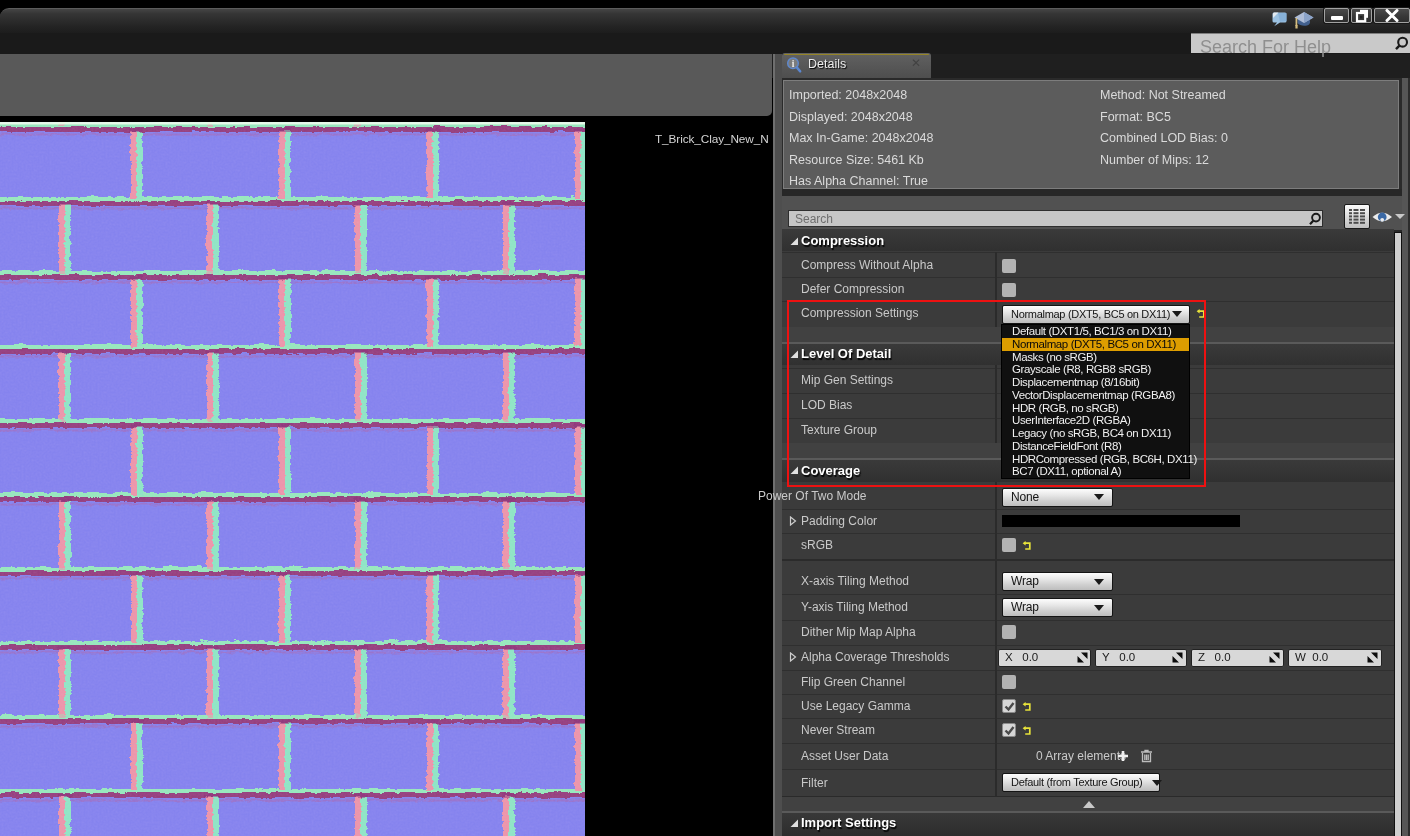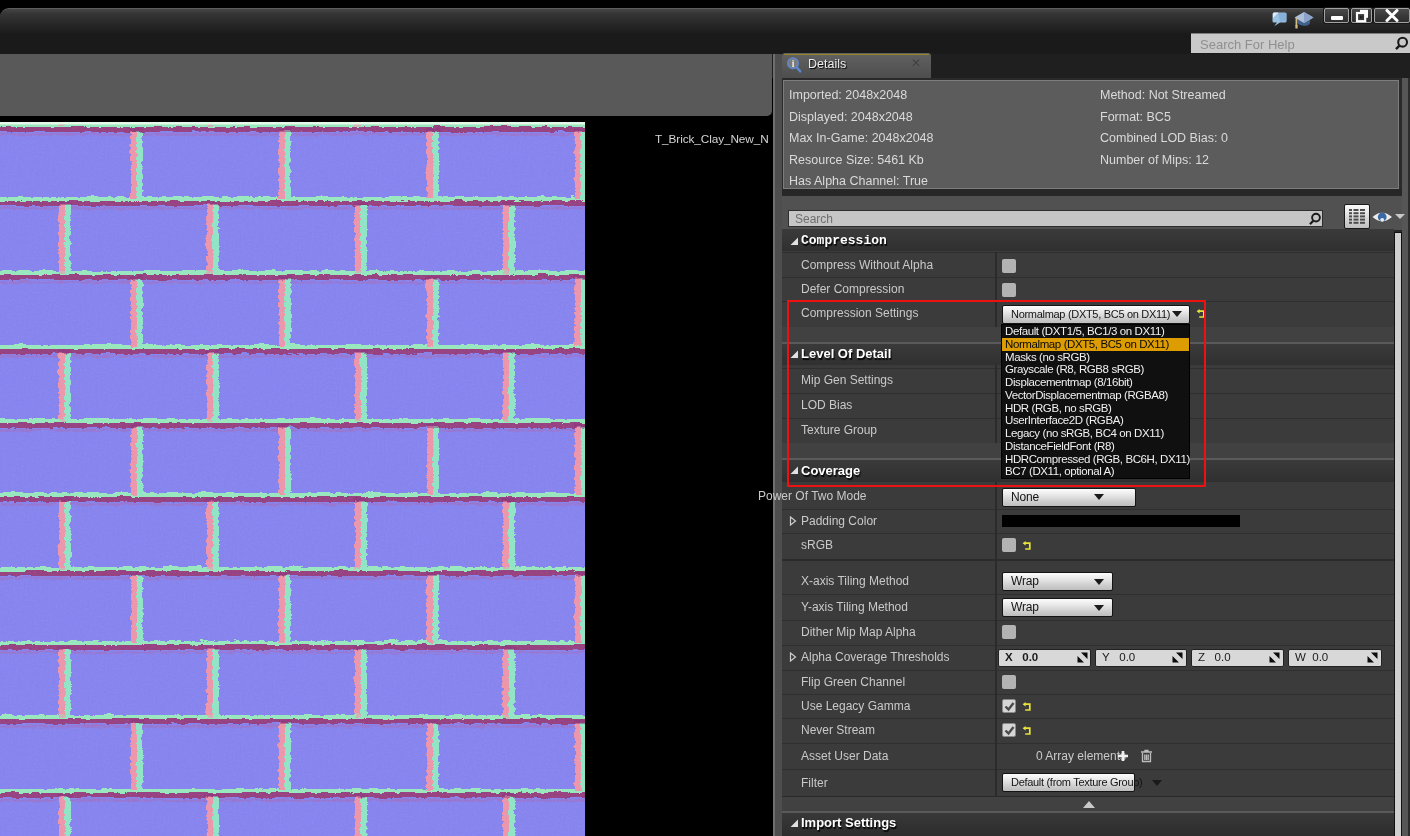--- a/index.html
+++ b/index.html
@@ -3,21 +3,21 @@
 <style>
 html,body{margin:0;padding:0;width:1410px;height:836px;overflow:hidden;background:#000;font-family:"Liberation Sans",sans-serif;}
 .a{position:absolute;}
 .lbl{position:absolute;font-size:12px;color:#c9c9c9;line-height:16px;white-space:nowrap;}
 .hdr{position:absolute;font-size:13px;font-weight:bold;color:#fff;text-shadow:1px 1.5px 1px rgba(0,0,0,.9);white-space:nowrap;}
 .combo{position:absolute;height:19px;border:1px solid #141414;border-radius:2px;background:linear-gradient(180deg,#fdfdfd 0%,#e8e8e8 35%,#cfcfcf 70%,#bdbdbd 100%);box-sizing:border-box;color:#141414;font-size:11.5px;line-height:17px;padding-left:8px;white-space:nowrap;letter-spacing:-0.2px;}
 .carr{position:absolute;width:0;height:0;border-left:5px solid transparent;border-right:5px solid transparent;border-top:6px solid #1a1a1a;}
 .cb{position:absolute;width:14px;height:14px;background:#b3b3b3;border-radius:2px;}
 .cbc{position:absolute;width:14px;height:14px;background:#d6d6d6;border-radius:2px;border:1px solid #8a8a8a;box-sizing:border-box;}
 .sep{position:absolute;left:782px;width:612px;height:1px;background:#2f2f2f;}
-.opt{height:12.75px;font-size:11.5px;line-height:12.9px;color:#f0f0f0;padding-left:3px;white-space:nowrap;letter-spacing:-0.4px;}
+.opt{height:12.75px;font-size:11.5px;line-height:12.9px;color:#f0f0f0;padding-left:10px;white-space:nowrap;letter-spacing:-0.4px;}
 .spacer{position:absolute;left:782px;width:612px;background:#414141;}
 </style></head>
 <body>
 
 <div class="a" style="left:0;top:8px;width:1410px;height:25px;background:linear-gradient(180deg,#454545 0%,#353535 20%,#232323 75%,#1d1d1d 100%);border-radius:9px 9px 0 0;border-top:1px solid #5c5c5c;box-sizing:border-box;"></div>
 <div class="a" style="left:0;top:33px;width:1410px;height:21px;background:#1a1a1a;"></div>
 
 <svg class="a" style="left:1271px;top:11px;" width="18" height="17" viewBox="0 0 18 17">
 <path d="M3,1.5 Q1.5,1.5 1.5,3 L1.5,10 Q1.5,11.5 3,11.5 L6,11.5 L3.2,15.2 L9,11.5 L14,11.5 Q15.5,11.5 15.5,10 L15.5,3 Q15.5,1.5 14,1.5 Z" fill="#9cc2e2"></path>
 <path d="M7,2 L15.5,2 L15.5,10 Q13,10.8 9,10.8 Z" fill="#7fa9d4" opacity="0.7"></path>
@@ -37,21 +37,21 @@
 <rect x="5" y="0.8" width="8" height="8" fill="#fff"></rect>
 <rect x="2" y="4" width="8.2" height="8.2" fill="#3a3a3a" stroke="#fff" stroke-width="2.2"></rect>
 <rect x="5" y="7" width="2.4" height="2.4" fill="#222"></rect>
 </svg>
 <div class="a" style="left:1374px;top:7.5px;width:36px;height:15.5px;border:1.5px solid #a2a2a2;border-radius:2px;background:linear-gradient(180deg,#4a4a4a,#383838 55%,#2e2e2e);box-sizing:border-box;box-shadow:0 0 0 1px #161616;"></div>
 <svg class="a" style="left:1385px;top:8.5px;" width="14" height="13" viewBox="0 0 14 13">
     <path d="M2,1.5 L12,11.5 M12,1.5 L2,11.5" stroke="#fff" stroke-width="3" stroke-linecap="round"></path>
   </svg>
 
 <div class="a" style="left:1191px;top:33px;width:219px;height:20px;background:#c9c9c9;border-top:1px solid #7e7e7e;box-sizing:border-box;z-index:6;"></div>
-<div class="a" style="left:1200px;top:36.5px;font-size:13px;color:#8f8f8f;z-index:7;">Search For Help</div>
+<div class="a" style="left:1200px;top:36.5px;font-size:18px;color:#8f8f8f;z-index:7;">Search For Help</div>
 <svg class="a" style="left:1394px;top:36px;z-index:7;" width="15" height="15" viewBox="0 0 15 15">
     <circle cx="8.6" cy="6.2" r="4.4" fill="none" stroke="#1a1a1a" stroke-width="2.1"></circle>
     <line x1="5.4" y1="9.7" x2="2" y2="13.2" stroke="#1a1a1a" stroke-width="2.4"></line>
   </svg>
 
 <div class="a" style="left:0;top:54px;width:772px;height:62px;background:#595959;border-radius:0 0 5px 0;"></div>
 
 <div class="a" style="left:0;top:118px;width:772px;height:718px;background:#000;"></div>
 <div class="a" style="left:655px;top:131.5px;font-size:11.8px;letter-spacing:-0.1px;color:#d4d4d4;white-space:nowrap;">T_Brick_Clay_New_N</div>
 
@@ -146,21 +146,21 @@
 <circle cx="10.2" cy="9.8" r="1.9" fill="#ececec"></circle>
 </svg>
 <div class="carr" style="left:1394.5px;top:214px;border-left-width:5px;border-right-width:5px;border-top-width:5.5px;border-top-color:#c9c9c9;"></div>
 
 <div class="a" style="left:782px;top:230px;width:612px;height:566px;background:#3b3b3b;"></div>
 
 <div class="a" style="left:782px;top:229px;width:612px;height:22px;background:linear-gradient(180deg,#3a3a3a,#303030);"></div>
 <svg class="a" style="left:789px;top:236px;" width="10" height="10" viewBox="0 0 10 10">
     <path d="M9,1.5 L9,9 L1.5,9 Z" fill="#e0e0e0"></path>
   </svg>
-<div class="hdr" style="left:801px;top:233px;font-family:Liberation Mono, monospace;">Compression</div>
+<div class="hdr" style="left:801px;top:233px;">Compression</div>
 <div class="spacer" style="top:326.5px;height:16px;"></div>
 <div class="a" style="left:782px;top:342px;width:612px;height:1.5px;background:#5a5a5a;"></div>
 <div class="a" style="left:782px;top:343.5px;width:612px;height:21px;background:linear-gradient(180deg,#3a3a3a,#303030);"></div>
 <svg class="a" style="left:789px;top:349px;" width="10" height="10" viewBox="0 0 10 10">
     <path d="M9,1.5 L9,9 L1.5,9 Z" fill="#e0e0e0"></path>
   </svg>
 <div class="hdr" style="left:801px;top:346px;">Level Of Detail</div>
 <div class="spacer" style="top:443px;height:15px;"></div>
 <div class="a" style="left:782px;top:458px;width:612px;height:1.5px;background:#5a5a5a;"></div>
 <div class="a" style="left:782px;top:459.5px;width:612px;height:22px;background:linear-gradient(180deg,#3a3a3a,#303030);"></div>
@@ -243,33 +243,33 @@
     <path d="M3,2.2 L7.8,2.2 L7.8,8 L3.2,8" fill="none" stroke="#e8e33a" stroke-width="1.7"></path>
     <path d="M3.6,0 L3.6,4.6 L0.6,2.3 Z" fill="#e8e33a"></path>
   </svg>
 <svg class="a" style="left:1022px;top:726px;" width="10" height="10" viewBox="0 0 10 10">
     <path d="M3,2.2 L7.8,2.2 L7.8,8 L3.2,8" fill="none" stroke="#e8e33a" stroke-width="1.7"></path>
     <path d="M3.6,0 L3.6,4.6 L0.6,2.3 Z" fill="#e8e33a"></path>
   </svg>
 
 <div class="combo" style="left:1002px;top:304.5px;width:188px;font-size:11px;letter-spacing:-0.3px;">Normalmap (DXT5, BC5 on DX11)</div>
 <div class="carr" style="left:1172px;top:311px;"></div>
-<div class="combo" style="left:1002px;top:487.5px;width:134px;font-size:12px;">None</div>
+<div class="combo" style="left:1002px;top:487.5px;width:111px;font-size:12px;">None</div>
 <div class="carr" style="left:1094px;top:494px;"></div>
 <div class="combo" style="left:1002px;top:572px;width:111px;font-size:12px;">Wrap</div>
 <div class="carr" style="left:1094px;top:578.5px;"></div>
 <div class="combo" style="left:1002px;top:598px;width:111px;font-size:12px;">Wrap</div>
 <div class="carr" style="left:1094px;top:604.5px;"></div>
-<div class="combo" style="left:1002px;top:773px;width:133px;font-size:11px;letter-spacing:-0.3px;">Default (from Texture Group)</div>
+<div class="combo" style="left:1002px;top:773px;width:158px;font-size:11px;letter-spacing:-0.3px;">Default (from Texture Group)</div>
 <div class="carr" style="left:1152px;top:779.5px;"></div>
 
 <div class="a" style="left:1002px;top:515px;width:238px;height:12px;background:#000;"></div>
 
 <div class="a" style="left:998px;top:648.5px;width:93px;height:18px;background:#d8d8d8;border:1px solid #222;border-radius:2px;box-sizing:border-box;"></div>
-<div class="a" style="left:1005px;top:651px;font-size:11.5px;color:#1a1a1a;font-weight:bold;">X&nbsp;&nbsp;&nbsp;0.0</div>
+<div class="a" style="left:1005px;top:651px;font-size:11.5px;color:#1a1a1a;">X&nbsp;&nbsp;&nbsp;0.0</div>
 <svg class="a" style="left:1077px;top:652px;" width="11" height="11" viewBox="0 0 11 11">
     <path d="M4,0.5 L10.5,0.5 L10.5,7 Z M0.5,4 L0.5,10.5 L7,10.5 Z" fill="#0c0c0c"></path>
   </svg>
 <div class="a" style="left:1095px;top:648.5px;width:92px;height:18px;background:#d8d8d8;border:1px solid #222;border-radius:2px;box-sizing:border-box;"></div>
 <div class="a" style="left:1102px;top:651px;font-size:11.5px;color:#1a1a1a;">Y&nbsp;&nbsp;&nbsp;0.0</div>
 <svg class="a" style="left:1172px;top:652px;" width="11" height="11" viewBox="0 0 11 11">
     <path d="M4,0.5 L10.5,0.5 L10.5,7 Z M0.5,4 L0.5,10.5 L7,10.5 Z" fill="#0c0c0c"></path>
   </svg>
 <div class="a" style="left:1191px;top:648.5px;width:93px;height:18px;background:#d8d8d8;border:1px solid #222;border-radius:2px;box-sizing:border-box;"></div>
 <div class="a" style="left:1198px;top:651px;font-size:11.5px;color:#1a1a1a;">Z&nbsp;&nbsp;&nbsp;0.0</div>

